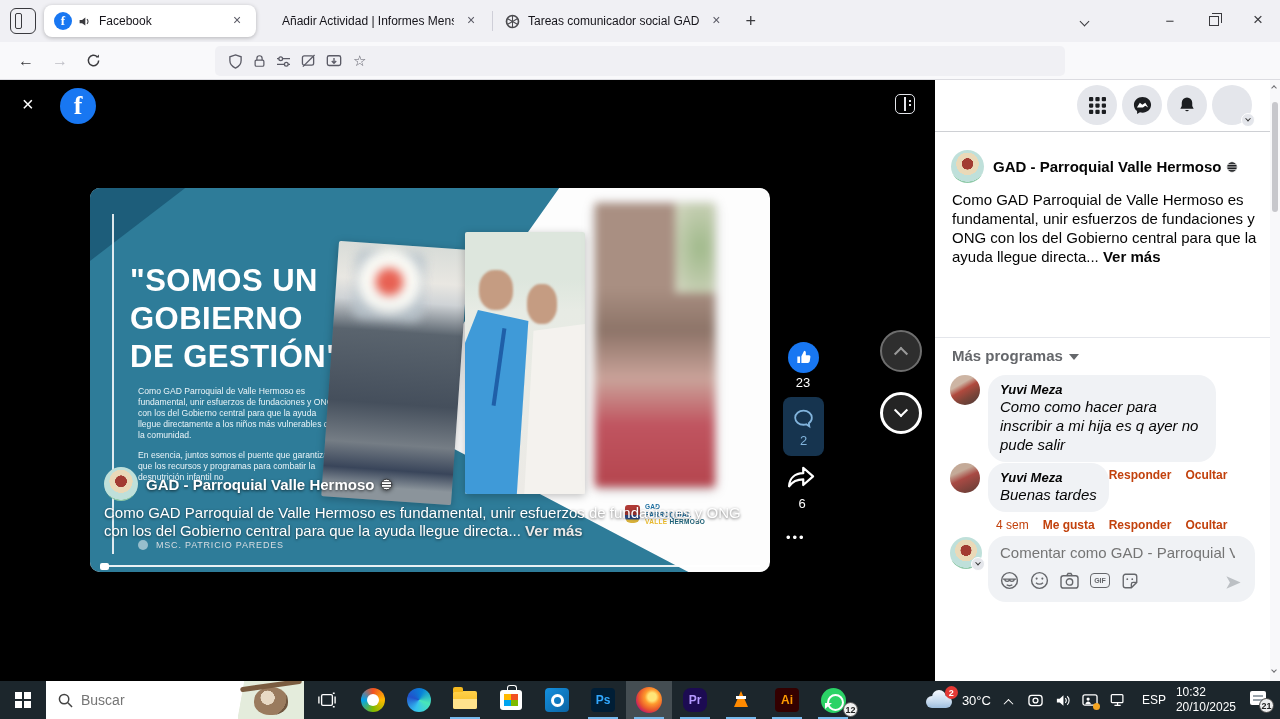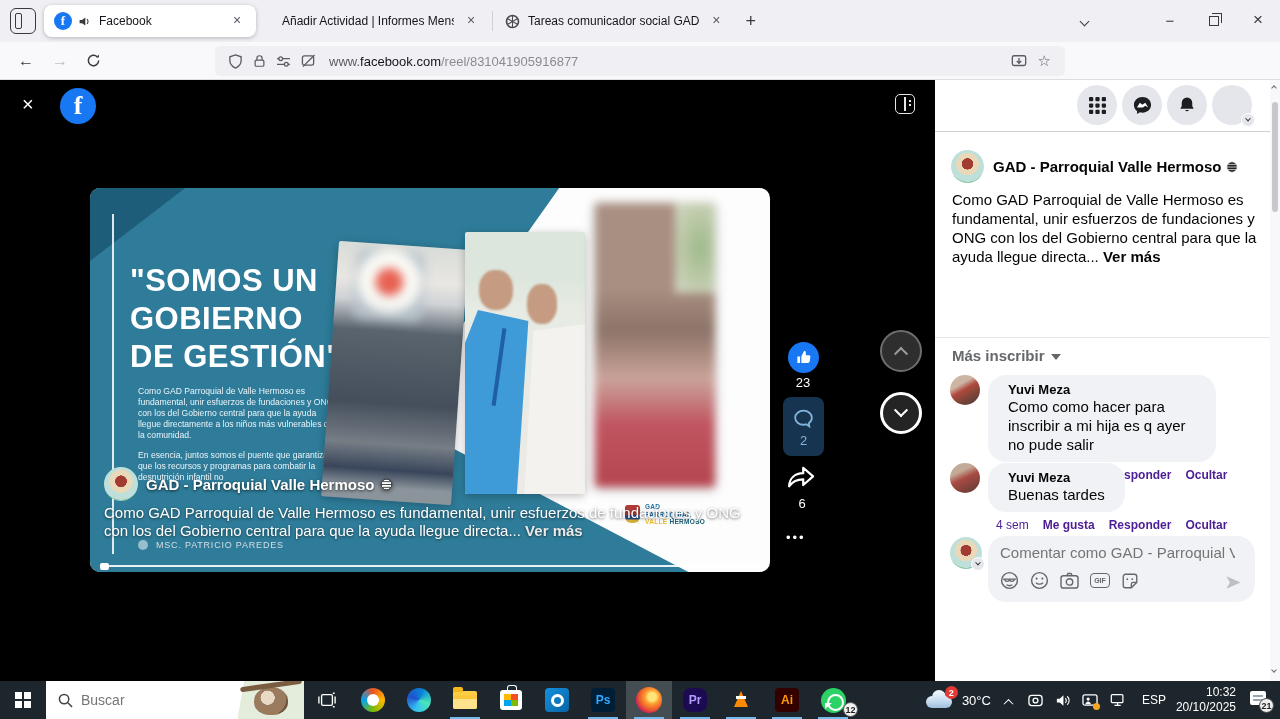--- a/index.html
+++ b/index.html
@@ -135,24 +135,24 @@
     border-radius:6px; color:#fff; font-size:15px; font-weight:bold; display:flex; align-items:center;
     justify-content:center; gap:7px; border:none; }
   .divider2 { position:absolute; left:0px; top:257px; width:335px; height:1px; background:#e4e6eb; }
   .sort-row { position:absolute; left:17px; top:267px; display:flex; align-items:center; gap:6px;
     font-size:15px; color:#65676b; font-weight:bold; }
   .tri-dn { width:0; height:0; border-left:5px solid transparent; border-right:5px solid transparent;
     border-top:6px solid #65676b; margin-top:2px; }
   .cmt-avatar { width:30px; height:30px; border-radius:50%; }
   .av-people1 { background:linear-gradient(150deg,#cdb5a4 0 32%,#b04a3e 48%,#7c4438 70%,#4a3a38 100%); }
   .av-people2 { background:linear-gradient(155deg,#c4aa98 0 30%,#a84a44 50%,#5c3b33 100%); }
-  .bubble { background:#f0f2f5; border-radius:18px; padding:7px 20px 8px; }
+  .bubble { background:#f0f2f5; border-radius:18px; padding:7px 12px 8px;font-style:italic; }
   .cmt-author { font-size:13px; font-weight:bold; color:#050505; }
   .cmt-text { font-size:15px; color:#050505; line-height:19px; }
-  .cmt-meta { display:flex; gap:14px; font-size:12px; color:#4c1d95; margin:6px 0 0 12px; }
+  .cmt-meta { display:flex; gap:14px; font-size:12px; color:#c2410c; margin:6px 0 0 12px; }
   .cmt-meta .lnk { font-weight:bold; }
   .composer-box { position:absolute; left:53px; top:456px; width:267px; height:66px; background:#f0f2f5;
     border-radius:18px; padding:8px 12px; }
   .composer-box input { border:none; background:transparent; outline:none; font-size:15px; color:#65676b;
     width:235px; font-family:inherit; }
   .comp-icons { display:flex; gap:11px; margin-top:9px; align-items:center; }
   .gif-ic { width:20px; height:15px; border:1.4px solid #65676b; border-radius:4px; font-size:7px;
     font-weight:bold; color:#65676b; text-align:center; line-height:13px; }
   .send { position:absolute; right:12px; bottom:10px; }
 
@@ -216,21 +216,21 @@
   .cloud::after { content:""; position:absolute; left:8px; top:0px; width:14px; height:14px; border-radius:50%;
     background:linear-gradient(#f5f9ff,#b8d2ea); }
   .badge-red { position:absolute; right:-4px; top:-4px; width:13px; height:13px; border-radius:50%;
     background:#e53935; color:#fff; font-size:9px; font-weight:bold; display:flex; align-items:center;
     justify-content:center; z-index:2; }
   .temp { font-size:13px; margin:0 10px 0 8px; }
   .tray-chev { width:7px; height:7px; border-left:1.8px solid #fff; border-top:1.8px solid #fff;
     transform:rotate(45deg) translate(1px,1px); margin:4px 10px 0 4px; }
   .tray-ic { margin:0 6px; display:flex; align-items:center; position:relative; }
   .lang { font-size:12px; margin:0 10px; }
-  .clock { font-size:12px; text-align:right; line-height:15px; margin-right:12px; }
+  .clock { font-size:12px; text-align:left; line-height:15px; margin-right:12px; }
   .notif { position:relative; width:22px; height:18px; margin-right:10px; }
   .notif-sq { position:absolute; right:4px; top:0; width:16px; height:14px; background:#fff; border-radius:2px; }
   .notif-sq::before { content:""; position:absolute; left:3px; top:4px; width:10px; height:1.6px; background:#9aa4ac;
     box-shadow:0 4px 0 #9aa4ac; }
   .notif-badge { position:absolute; right:-4px; bottom:-4px; width:15px; height:15px; border-radius:50%;
     background:#eee; border:1.4px solid #444; color:#222; font-size:9px; font-weight:bold;
     display:flex; align-items:center; justify-content:center; }
 </style>
 </head>
 <body>
@@ -287,21 +287,20 @@
       </svg>
       <svg class="urlicon" width="15" height="13" viewBox="0 0 16 14">
         <path d="M1 4h14M1 10h14" stroke="#5b5b66" stroke-width="1.4"></path>
         <circle cx="5" cy="4" r="2" fill="#f0f0f4" stroke="#5b5b66" stroke-width="1.4"></circle>
         <circle cx="11" cy="10" r="2" fill="#f0f0f4" stroke="#5b5b66" stroke-width="1.4"></circle>
       </svg>
       <svg class="urlicon" width="15" height="14" viewBox="0 0 16 15">
         <rect x="1.5" y="2" width="12" height="10" rx="2" fill="none" stroke="#5b5b66" stroke-width="1.4"></rect>
         <path d="M14.5 1L2 13.5" stroke="#5b5b66" stroke-width="1.4"></path>
       </svg>
-      <span class="urltext"><span class="u-pre">www.</span><span class="u-dom">facebook.com</span><span class="u-path">/reel/831041905916877</span></span>
       <svg class="urlicon" width="16" height="15" viewBox="0 0 18 16">
         <rect x="1.5" y="1.5" width="15" height="11" rx="2" fill="none" stroke="#5b5b66" stroke-width="1.5"></rect>
         <path d="M9 4v6M6.5 7.5L9 10l2.5-2.5" stroke="#5b5b66" stroke-width="1.5" fill="none"></path>
       </svg>
       <span class="star">☆</span>
     </div>
     <span class="s-ext abs" style="left:1180px; top:51px;">S</span>
     <svg class="abs" style="left:1213px; top:50px;" width="18" height="18" viewBox="0 0 20 20">
       <path d="M8 2h4v3a2 2 0 104 0h2v5h-3a2 2 0 100 4h3v4H4v-3a2 2 0 114 0v3" fill="none" stroke="#5b5b66" stroke-width="1.5"></path>
       <path d="M4 6h4V3a2 2 0 114 0v3h4v5h-3a2 2 0 100 4h3" fill="none" stroke="#5b5b66" stroke-width="1.5"></path>
@@ -434,21 +433,21 @@
           <circle cx="8" cy="8" r="7" fill="#1c1e21"></circle>
           <path d="M8 1a7 7 0 000 14M8 1a7 7 0 010 14M1 8h14M2.5 4.5h11M2.5 11.5h11" stroke="#fff" stroke-width="1" fill="none"></path>
         </svg>
       </div>
 
       <div class="desc"><span>Como GAD Parroquial de Valle Hermoso es fundamental, unir esfuerzos de fundaciones y ONG con los del Gobierno central para que la ayuda llegue directa...</span> <b>Ver más</b></div>
 
       <div class="divider2"></div>
 
       <div class="sort-row">
-        <span>Más inscribir</span>
+        <span>Más programas</span>
         <span class="tri-dn"></span>
       </div>
 
       <div class="abs" style="left:15px; top:295px;">
         <div style="display:flex; gap:8px;">
           <div class="cmt-avatar av-people1"></div>
           <div class="bubble" style="width:228px;">
             <div class="cmt-author">Yuvi Meza</div>
             <div class="cmt-text">Como como hacer para inscribir a mi hija es q ayer no pude salir</div>
           </div>

